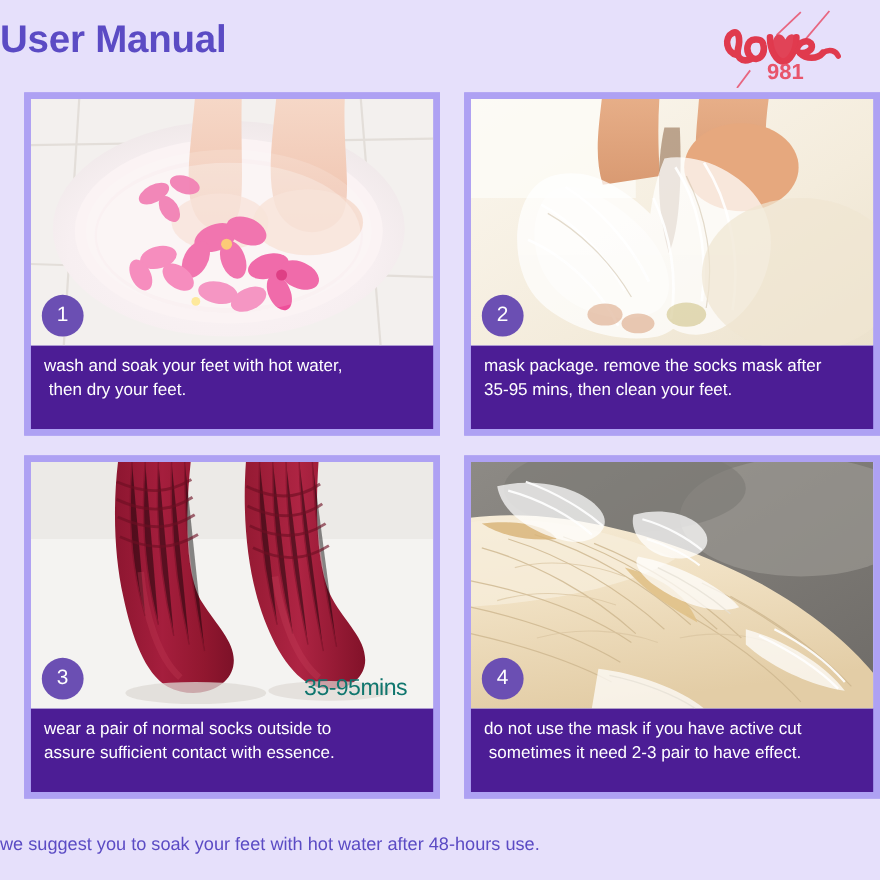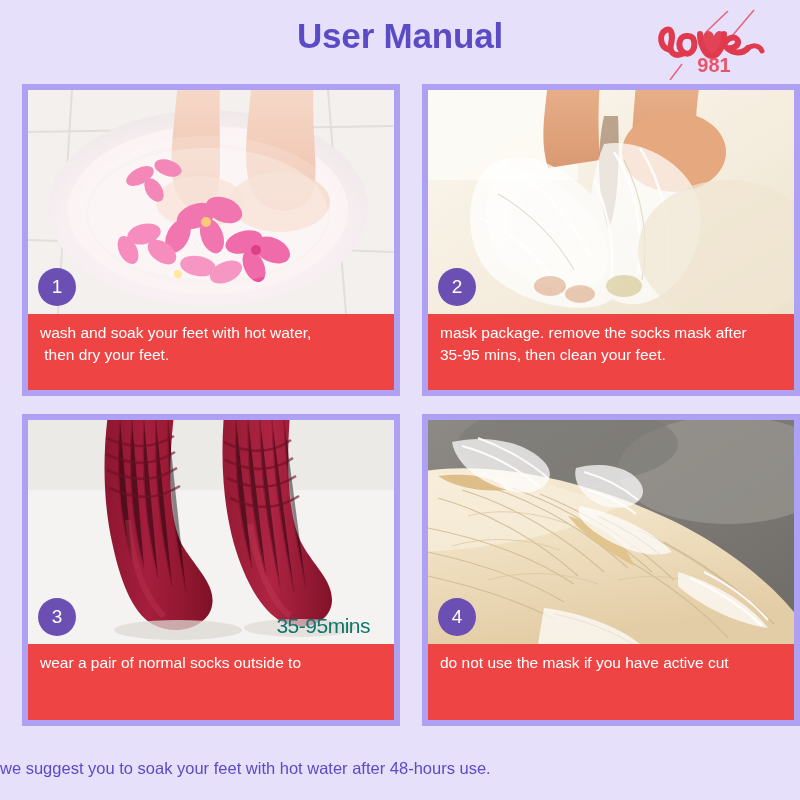--- a/index.html
+++ b/index.html
@@ -16,21 +16,21 @@
 
   
   .header {
     height: 82px;
     position: relative;
   }
   .page-title {
     position: absolute;
     left: 0; right: 0;
     top: 16px;
-    text-align: center;
+    text-align: left;
     font-size: 35px;
     font-weight: bold;
     color: #5b4bc4;
     letter-spacing: -0.2px;
   }
   .logo {
     position: absolute;
     right: 22px;
     top: 6px;
     width: 130px;
@@ -84,21 +84,21 @@
     position: absolute;
     right: 24px;
     bottom: 6px;
     color: #0f766e;
     font-size: 21px;
     z-index: 9;
     letter-spacing: -0.5px;
   }
 
   .caption {
-    background: #ef4444;
+    background: #4c1d95;
     color: #ffffff;
     font-size: 15.5px;
     line-height: 1.42;
     padding: 8px 10px 10px 12px;
     min-height: 76px;
   }
   .caption .ln { display: block; white-space: pre; }
 
   
   .footer {
@@ -339,20 +339,21 @@
 
           <ellipse cx="150" cy="210" rx="64" ry="10" fill="#ded9d4" opacity="0.75"></ellipse>
           <ellipse cx="272" cy="208" rx="56" ry="9" fill="#ded9d4" opacity="0.7"></ellipse>
         </svg>
       </div>
       <div class="badge">3</div>
       <div class="photo-label">35-95mins</div>
     </div>
     <div class="caption">
       <span class="ln">wear a pair of normal socks outside to</span>
+      <span class="ln">assure sufficient contact with essence.</span>
     </div>
   </div>
 
   <div class="step-card">
     <div class="photo">
       <div class="art">
         <svg viewBox="0 0 366 224" preserveAspectRatio="none" xmlns="http://www.w3.org/2000/svg">
           <defs>
             <linearGradient id="footG" x1="0" y1="0" x2="0.3" y2="1">
               <stop offset="0%" stop-color="#f6ecd8"></stop>
@@ -412,18 +413,19 @@
           <g stroke="#e6e1d6" stroke-width="1.2" fill="none" opacity="0.8">
             <path d="M170 96 C196 108 220 124 236 138"></path>
             <path d="M126 194 C156 200 186 212 204 224"></path>
           </g>
         </svg>
       </div>
       <div class="badge">4</div>
     </div>
     <div class="caption">
       <span class="ln">do not use the mask if you have active cut</span>
+      <span class="ln"> sometimes it need 2-3 pair to have effect.</span>
     </div>
   </div>
 
 </div>
 
 <div class="footer">we suggest you to soak your feet with hot water after 48-hours use.</div>
 
 </body></html>

